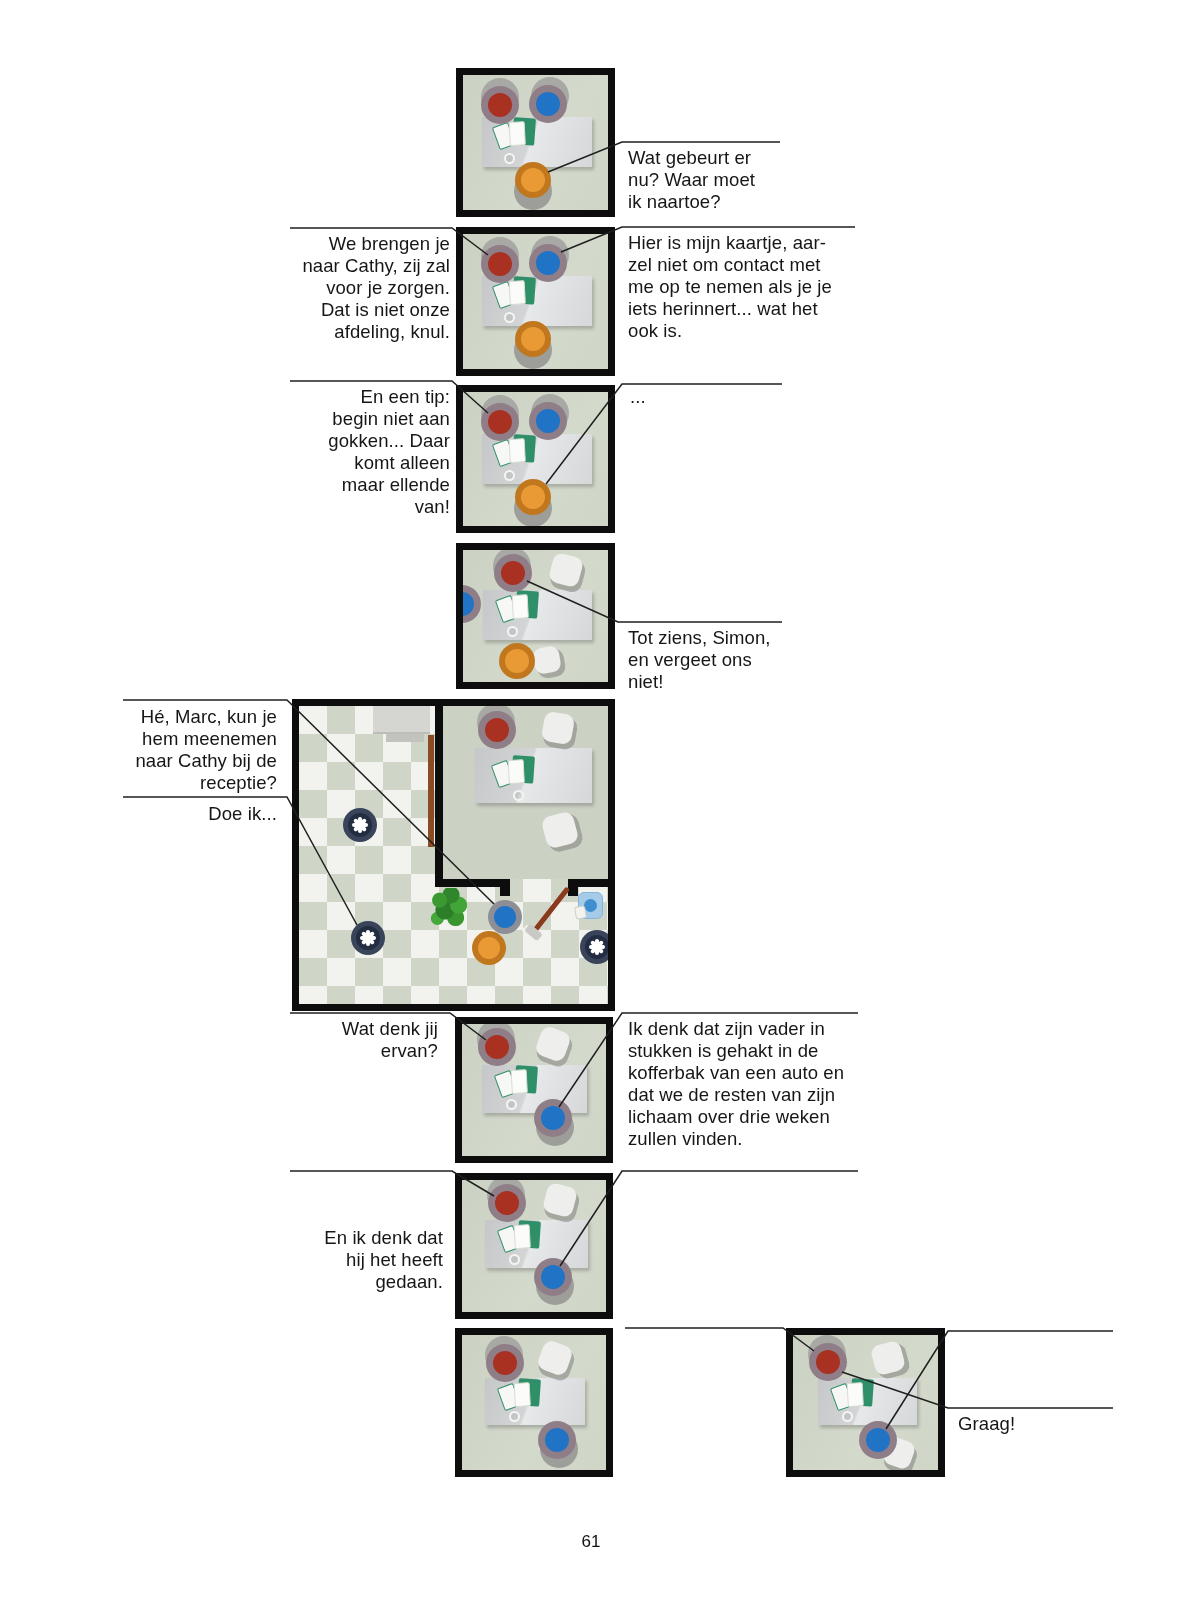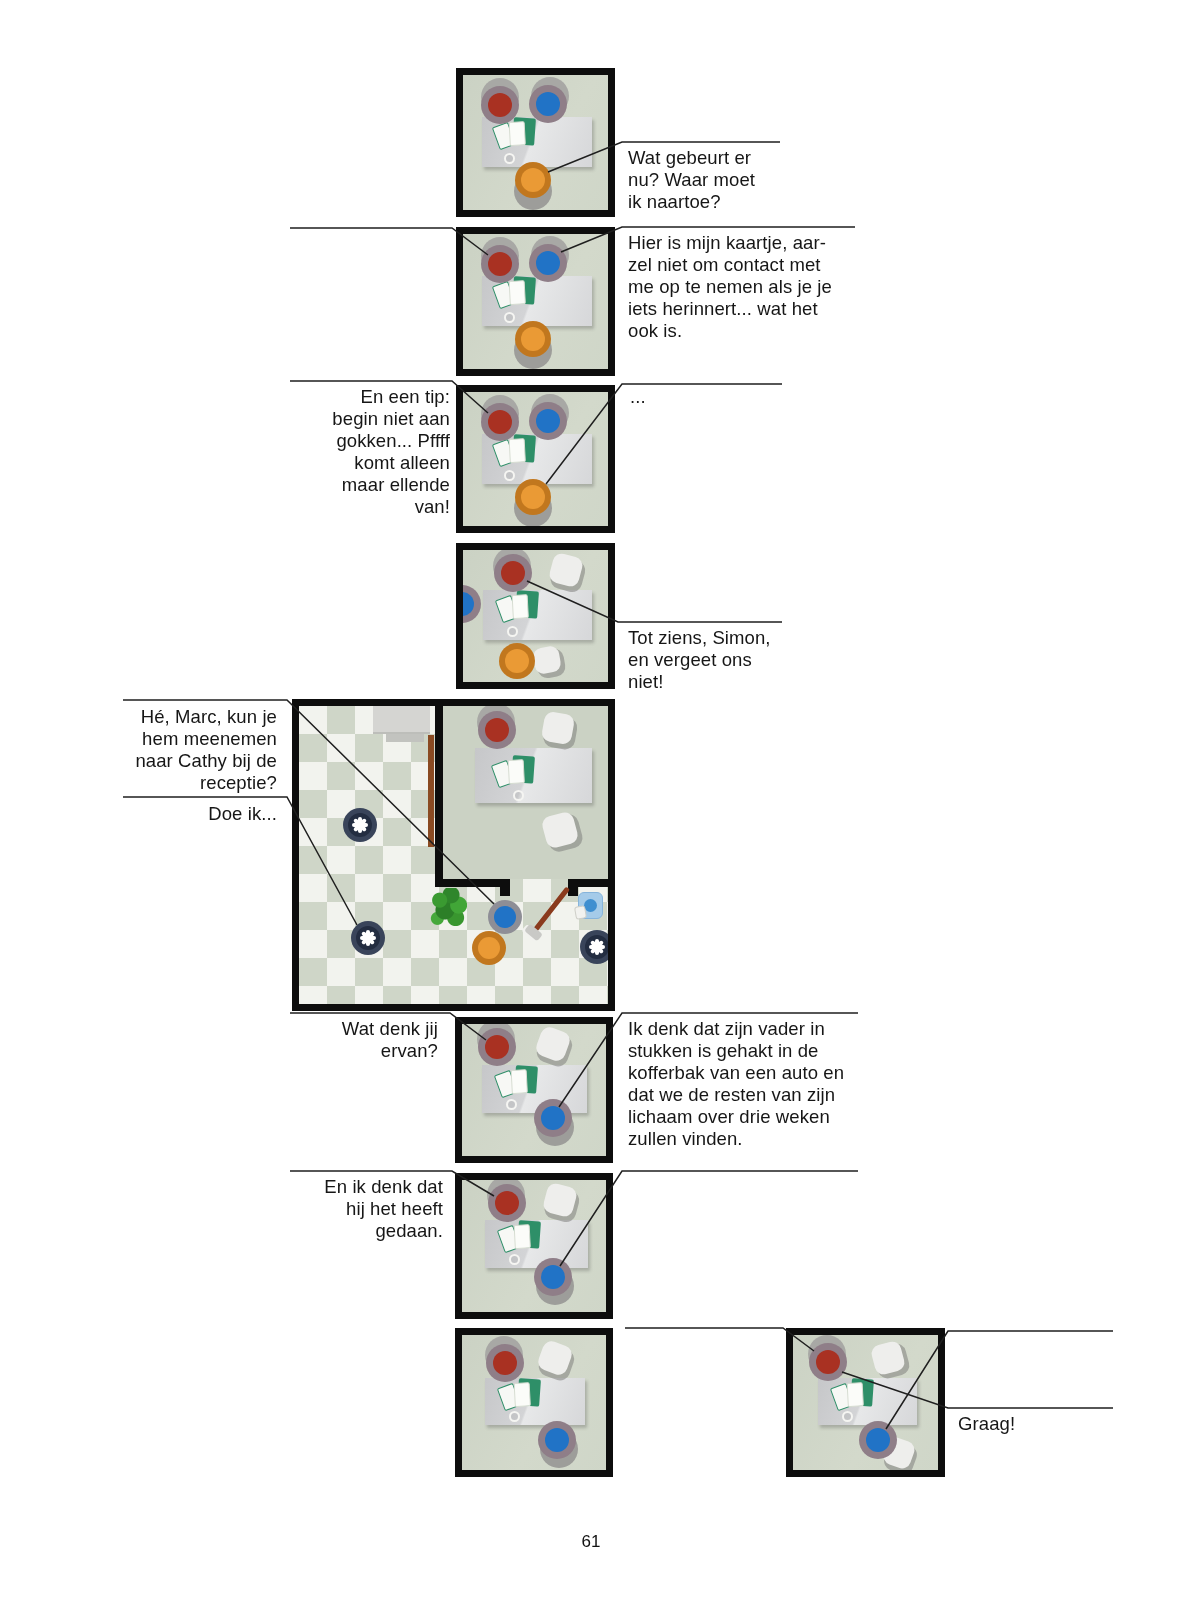--- a/index.html
+++ b/index.html
@@ -332,47 +332,52 @@
       <polyline points="560,1266 622,1171 858,1171"></polyline>
       <polyline points="625,1328 783,1328 814,1351"></polyline>
       <polyline points="886,1429 948,1331 1113,1331"></polyline>
       <polyline points="842,1372 948,1408 1113,1408"></polyline>
     </g>
   </svg>
 
   <div class="speech" style="left:628px;top:147px">Wat gebeurt er
 nu? Waar moet
 ik naartoe?</div>
+  <div class="speech r" style="left:280px;top:233px;width:170px">We brengen je
+naar Cathy, zij zal
+voor je zorgen.
+Dat is niet onze
+afdeling, knul.</div>
   <div class="speech" style="left:628px;top:232px">Hier is mijn kaartje, aar-
 zel niet om contact met
 me op te nemen als je je
 iets herinnert... wat het
 ook is.</div>
   <div class="speech r" style="left:280px;top:386px;width:170px">En een tip:
 begin niet aan
-gokken... Pffff
+gokken... Daar
 komt alleen
 maar ellende
 van!</div>
   <div class="speech" style="left:630px;top:386px">...</div>
   <div class="speech" style="left:628px;top:627px">Tot ziens, Simon,
 en vergeet ons
 niet!</div>
   <div class="speech r" style="left:110px;top:706px;width:167px">Hé, Marc, kun je
 hem meenemen
 naar Cathy bij de
 receptie?</div>
   <div class="speech r" style="left:110px;top:803px;width:167px">Doe ik...</div>
   <div class="speech r" style="left:273px;top:1018px;width:165px">Wat denk jij
 ervan?</div>
   <div class="speech" style="left:628px;top:1018px">Ik denk dat zijn vader in
 stukken is gehakt in de
 kofferbak van een auto en
 dat we de resten van zijn
 lichaam over drie weken
 zullen vinden.</div>
-  <div class="speech r" style="left:278px;top:1176px;width:165px">En ik denk dat
+  <div class="speech r" style="left:278px;top:1227px;width:165px">En ik denk dat
 hij het heeft
 gedaan.</div>
   <div class="speech" style="left:958px;top:1413px">Graag!</div>
 
   <div class="pagenum">61</div>
 </div>
 
 </body></html>

